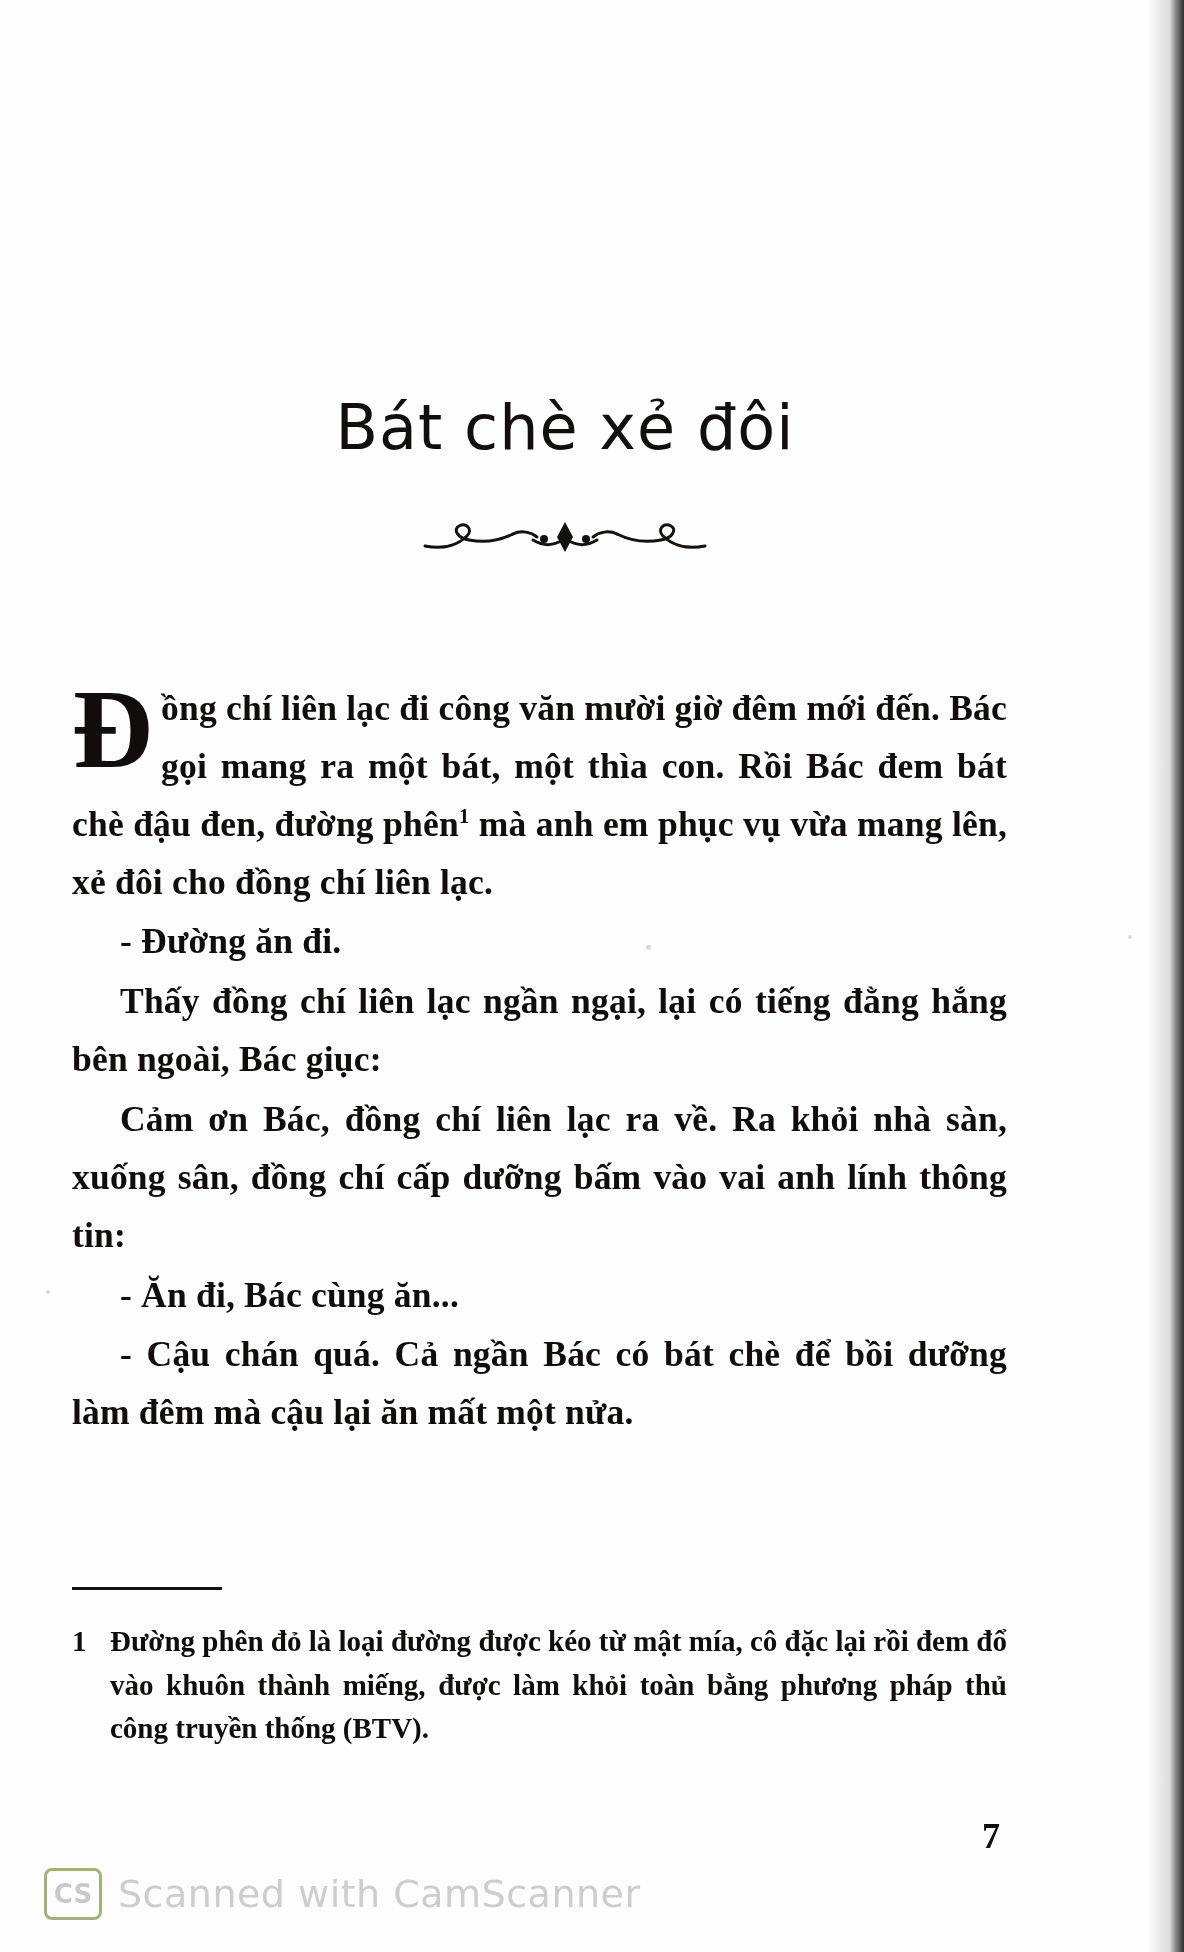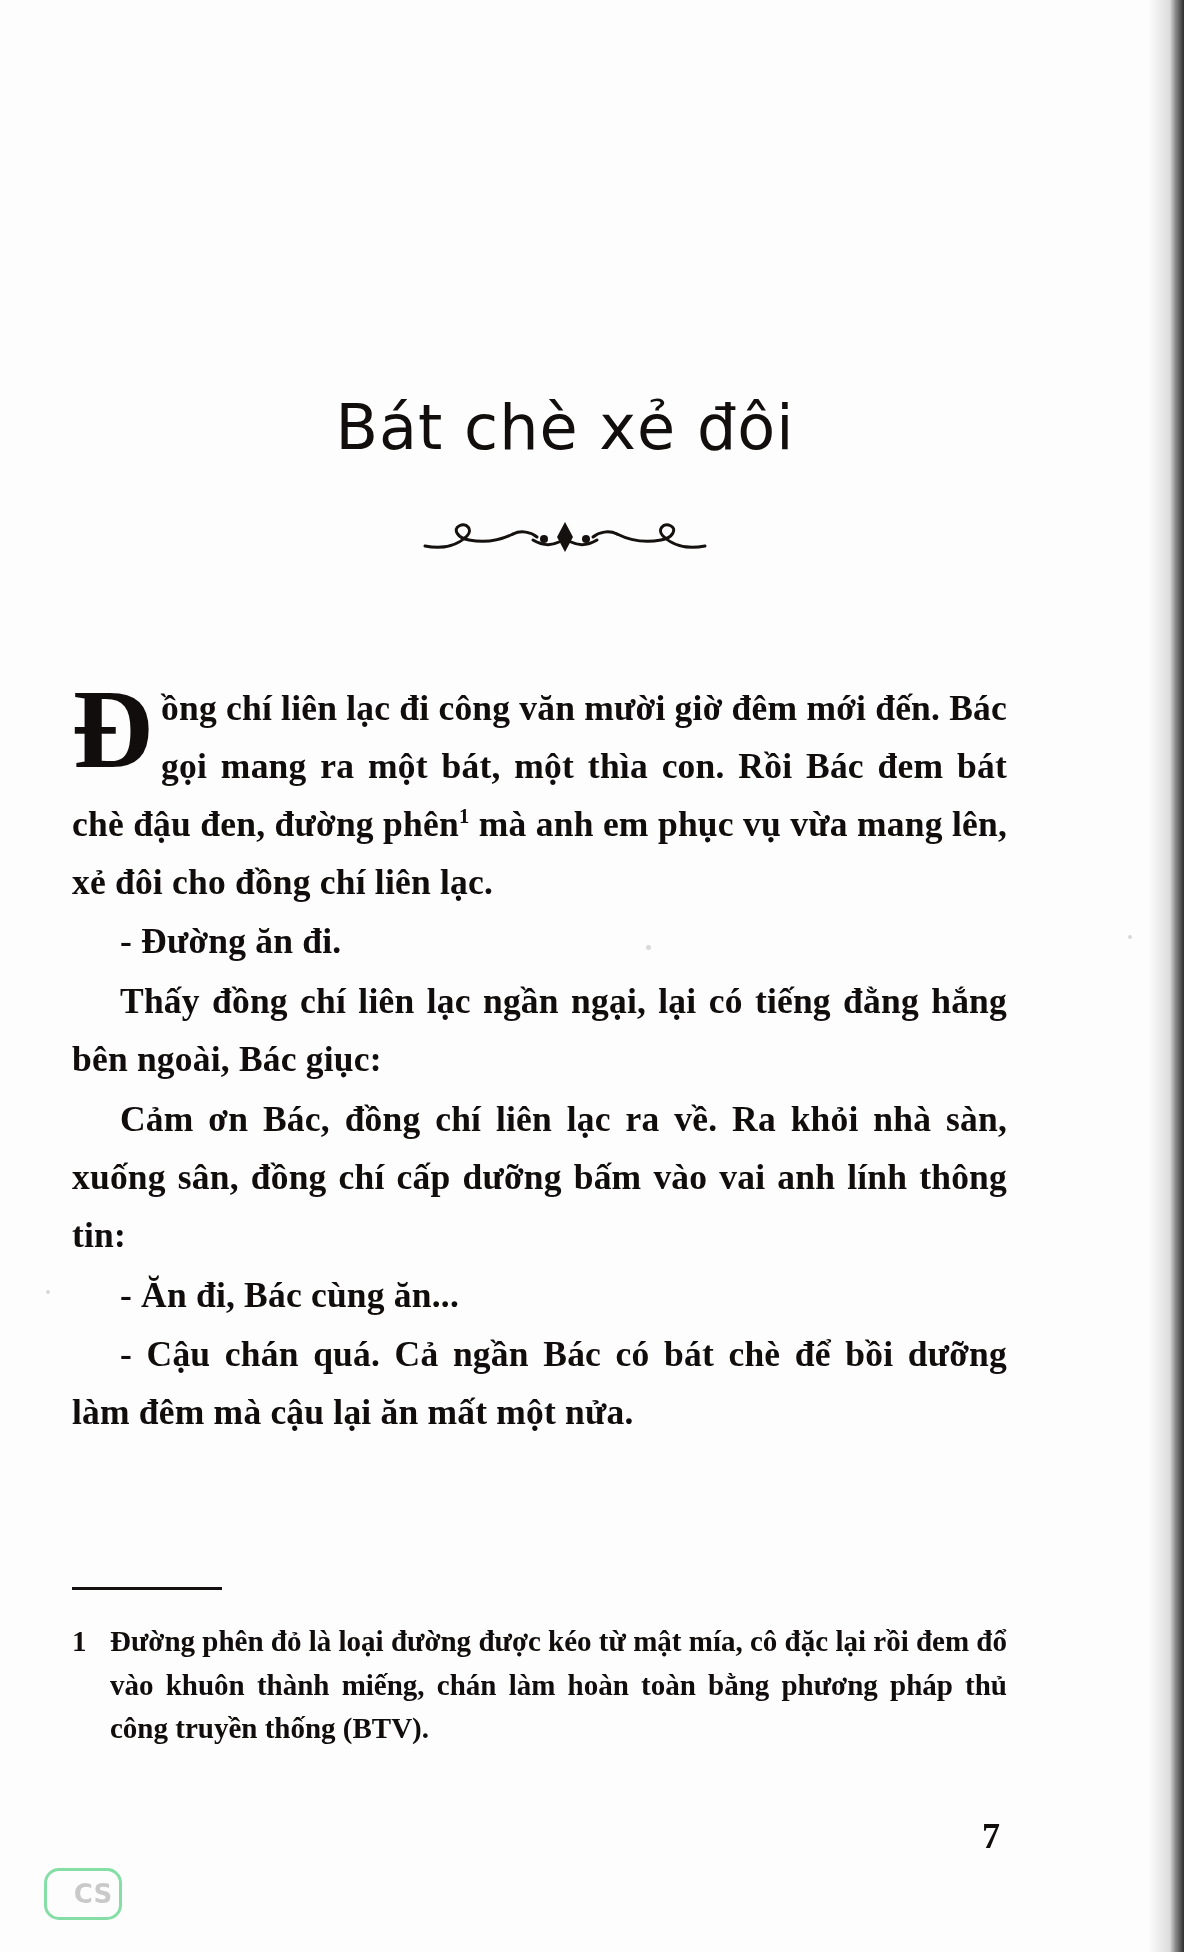--- a/index.html
+++ b/index.html
@@ -149,31 +149,30 @@
     left: 44px;
     top: 1868px;
     display: flex;
     align-items: center;
     gap: 16px;
     opacity: 0.55;
   }
   .cs-badge {
     width: 52px;
     height: 46px;
-    border: 3px solid #22c55e;
-    border-radius: 15px;
+    border: 3px solid #4d7c0f;
+    border-radius: 8px;
     color: #a0a0a0;
     font-family: "DejaVu Sans", sans-serif;
     font-size: 26px;
     font-weight: 700;
     display: flex;
     align-items: center;
     justify-content: center;
     letter-spacing: 0px;
-    padding-left: 20px;
   }
   .cs-text {
     font-family: "DejaVu Sans", sans-serif;
     font-size: 38px;
     color: #a6a6a6;
     letter-spacing: 0.5px;
   }
 
   
   .speck {
@@ -224,27 +223,28 @@
       <p class="p indent">- Ăn đi, Bác cùng ăn...</p>
 
       <p class="p indent">- Cậu chán quá. Cả ngần Bác có bát chè để bồi dưỡng làm đêm mà cậu lại ăn mất một nửa.</p>
 
     </div>
 
     <div class="rule"></div>
 
     <div class="footnote">
       <span class="fn-num">1</span>
-      <span class="fn-body">Đường phên đỏ là loại đường được kéo từ mật mía, cô đặc lại rồi đem đổ vào khuôn thành miếng, chán làm hoàn toàn bằng phương pháp thủ công truyền thống (BTV).</span>
+      <span class="fn-body">Đường phên đỏ là loại đường được kéo từ mật mía, cô đặc lại rồi đem đổ vào khuôn thành miếng, được làm khỏi toàn bằng phương pháp thủ công truyền thống (BTV).</span>
     </div>
 
     <div class="page-number">7</div>
 
     <div class="watermark">
       <div class="cs-badge">CS</div>
+      <div class="cs-text">Scanned with CamScanner</div>
     </div>
 
   </div>
 
   <div class="speck" style="left:646px; top:945px; width:5px; height:5px;"></div>
   <div class="speck" style="left:1128px; top:935px; width:4px; height:4px;"></div>
   <div class="speck" style="left:46px; top:1290px; width:4px; height:4px;"></div>
 
   <div class="scan-edge-soft"></div>
   <div class="scan-edge"></div>

